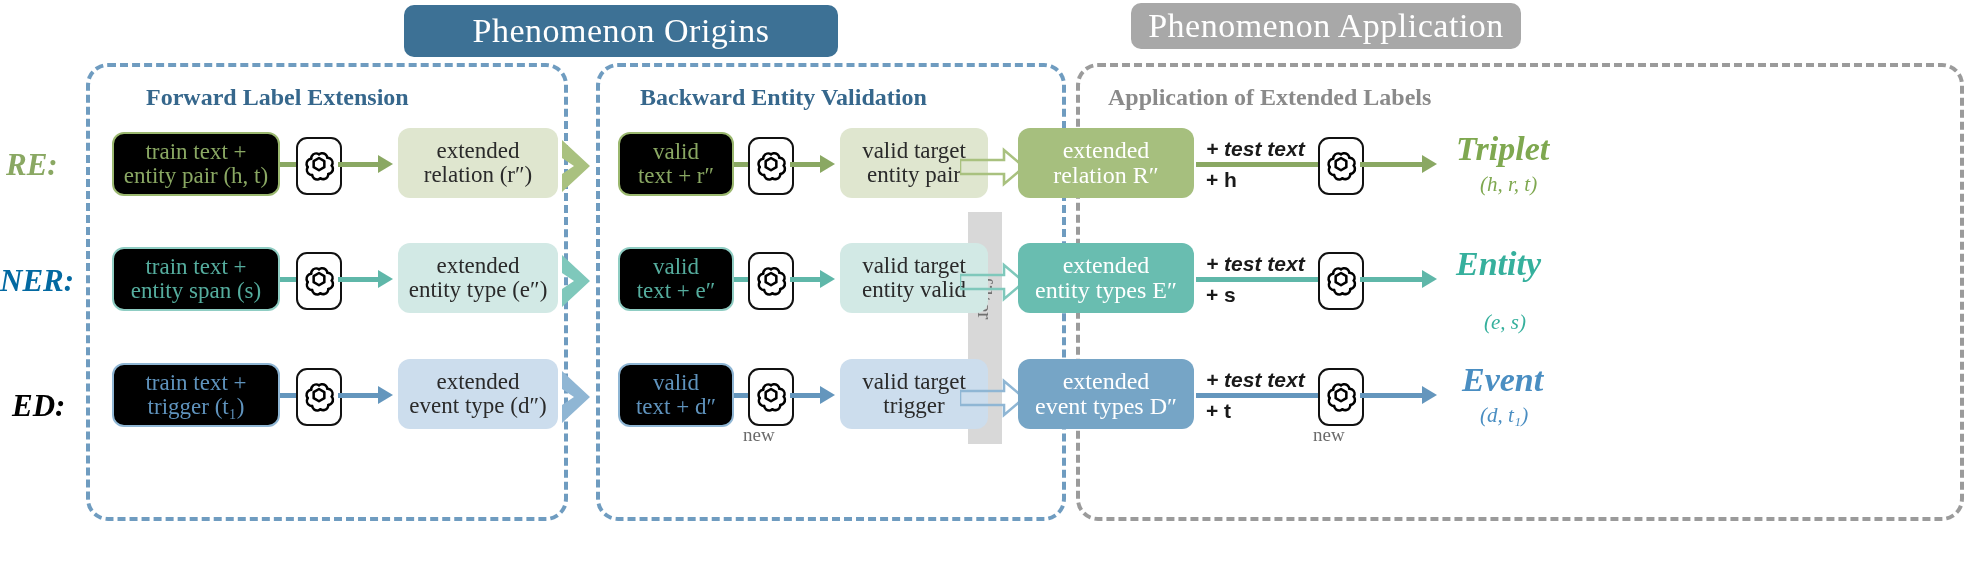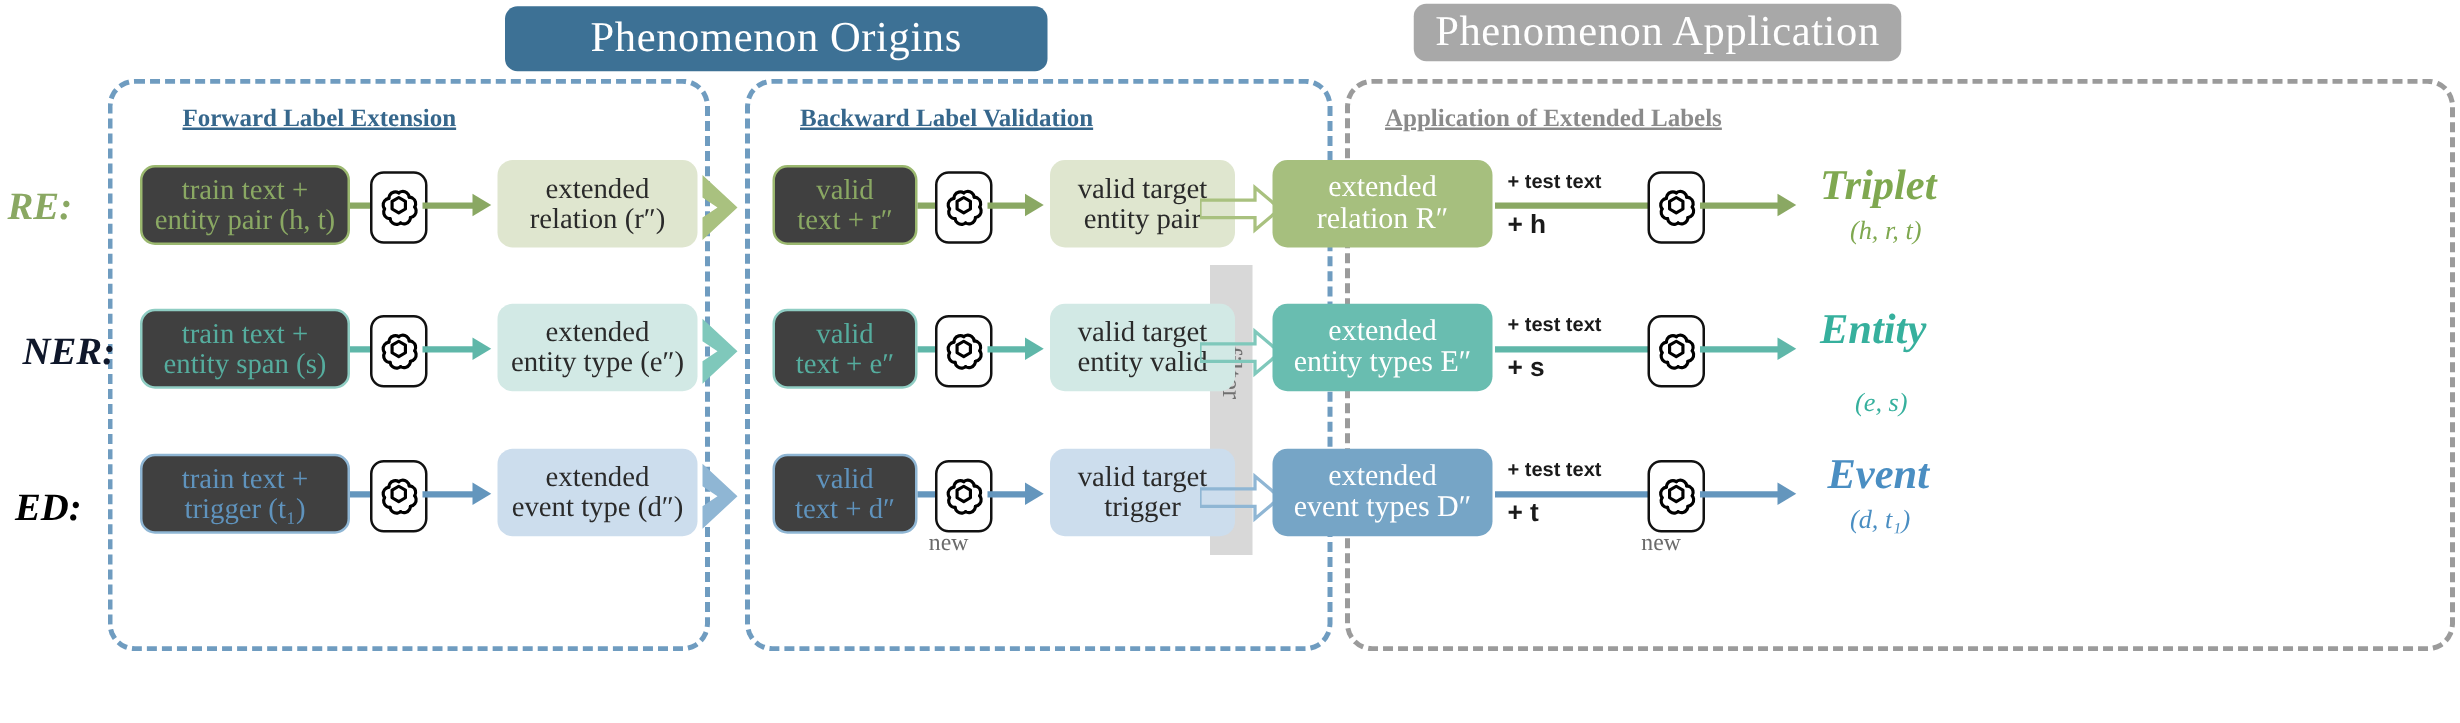--- a/index.html
+++ b/index.html
@@ -20,47 +20,46 @@
 
   
   .panel{position:absolute;border-radius:22px;}
   .panel.blue{border:4px dashed #6f9cc0;}
   .panel.gray{border:4px dashed #9b9b9b;}
   #panel-forward{left:86px;top:63px;width:474px;height:450px;}
   #panel-backward{left:596px;top:63px;width:462px;height:450px;}
   #panel-application{left:1076px;top:63px;width:880px;height:450px;}
 
   .panel-title{
-    position:absolute;font-size:20px;font-weight:bold;white-space:nowrap;
+    position:absolute;font-size:24px;font-weight:bold;white-space:nowrap;
     font-family:"Liberation Serif", serif;
-    text-decoration:underline;
   }
   #title-forward{left:146px;top:84px;color:#36678c;}
   #title-backward{left:640px;top:84px;color:#36678c;}
   #title-application{left:1108px;top:84px;color:#8a8a8a;}
 
   
   .task-label{
     position:absolute;font-style:italic;font-weight:bold;font-size:31px;
     font-family:"Liberation Serif", serif;white-space:nowrap;
   }
   #task-re{left:6px;top:147px;color:#8aa863;}
-  #task-ner{left:18px;top:263px;color:#0f172a;}
+  #task-ner{left:0px;top:263px;color:#0369a1;}
   #task-ed{left:12px;top:388px;color:#000000;}
 
   
   .obox{
     position:absolute;border-radius:12px;box-sizing:border-box;
     display:flex;flex-direction:column;align-items:center;justify-content:center;
     text-align:center;line-height:1.05;font-family:"Liberation Serif", serif;
   }
   .obox .l1,.obox .l2{white-space:nowrap;display:block;}
 
   
-  .outline{background:#404040;border:2.5px solid;}
+  .outline{background:#000000;border:2.5px solid;}
   .outline.re{border-color:#9bb86f;color:#8aa863;}
   .outline.ner{border-color:#8fcdc3;color:#55ad9e;}
   .outline.ed{border-color:#8fb6d4;color:#5f93bd;}
 
   
   .pale{border:none;color:#2a2a2a;}
   .pale.re{background:#dfe6cf;}
   .pale.ner{background:#d2e9e5;}
   .pale.ed{background:#ccdded;}
 
@@ -106,21 +105,21 @@
     font-size:22px;color:#707070;text-align:center;
     font-family:"Liberation Serif", serif;
     transform:rotate(90deg);transform-origin:center;
   }
 
   
   .hollowarrow{position:absolute;width:66px;height:44px;}
 
   
   .testtext{
-    position:absolute;font-size:16px;font-weight:bold;
+    position:absolute;font-size:21px;font-weight:bold;font-style:italic;
     color:#1a1a1a;white-space:nowrap;font-family:"Liberation Sans", sans-serif;
   }
   .plusvar{
     position:absolute;font-size:21px;font-weight:bold;white-space:nowrap;
     color:#1a1a1a;font-family:"Liberation Sans", sans-serif;
   }
 
   
   .outname{
     position:absolute;font-style:italic;font-weight:bold;font-size:34px;
@@ -136,21 +135,21 @@
 <body>
 
 <div class="banner" id="banner-origins">Phenomenon Origins</div>
 <div class="banner" id="banner-application">Phenomenon Application</div>
 
 <div class="panel blue" id="panel-forward"></div>
 <div class="panel blue" id="panel-backward"></div>
 <div class="panel gray" id="panel-application"></div>
 
 <div class="panel-title" id="title-forward">Forward Label Extension</div>
-<div class="panel-title" id="title-backward">Backward Label Validation</div>
+<div class="panel-title" id="title-backward">Backward Entity Validation</div>
 <div class="panel-title" id="title-application">Application of Extended Labels</div>
 
 <div id="filter-bar"></div>
 <div id="filter-label">filter</div>
 
 <div class="task-label" id="task-re">RE:</div>
 <div class="task-label" id="task-ner">NER:</div>
 <div class="task-label" id="task-ed">ED:</div>
 
 <div class="obox outline re" style="left:112px;top:132px;width:168px;height:64px;font-size:23px;">

